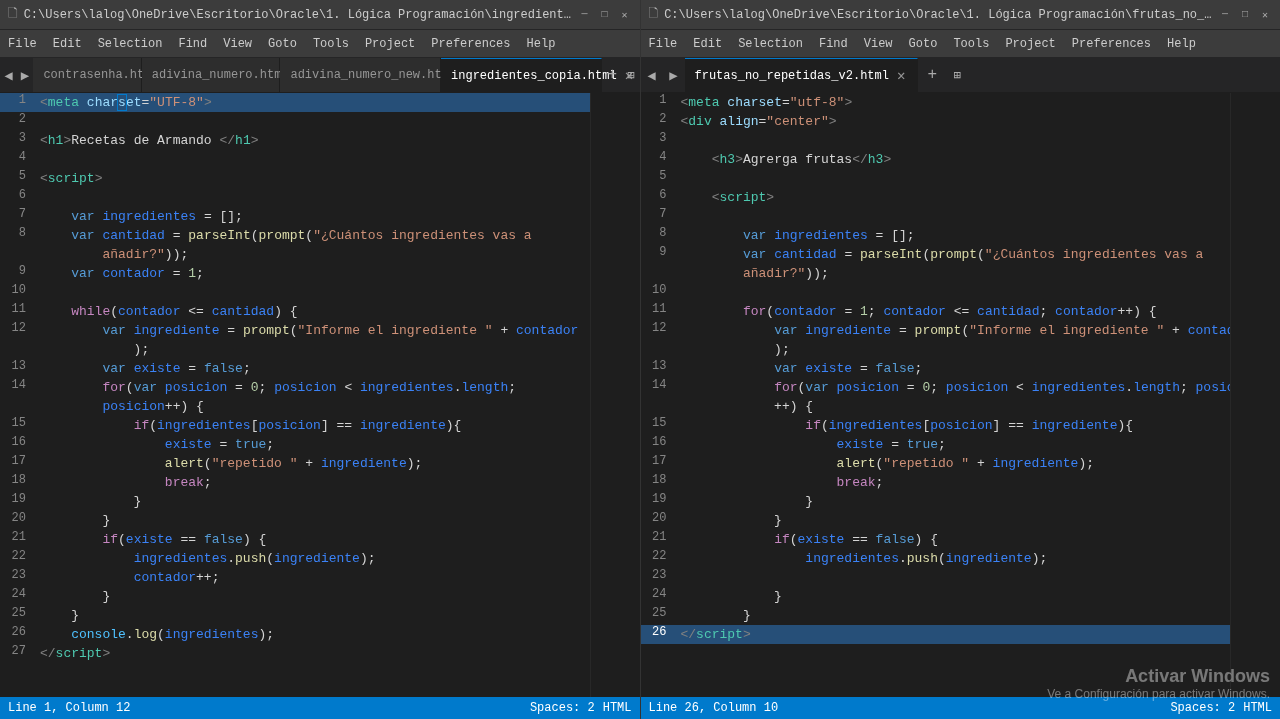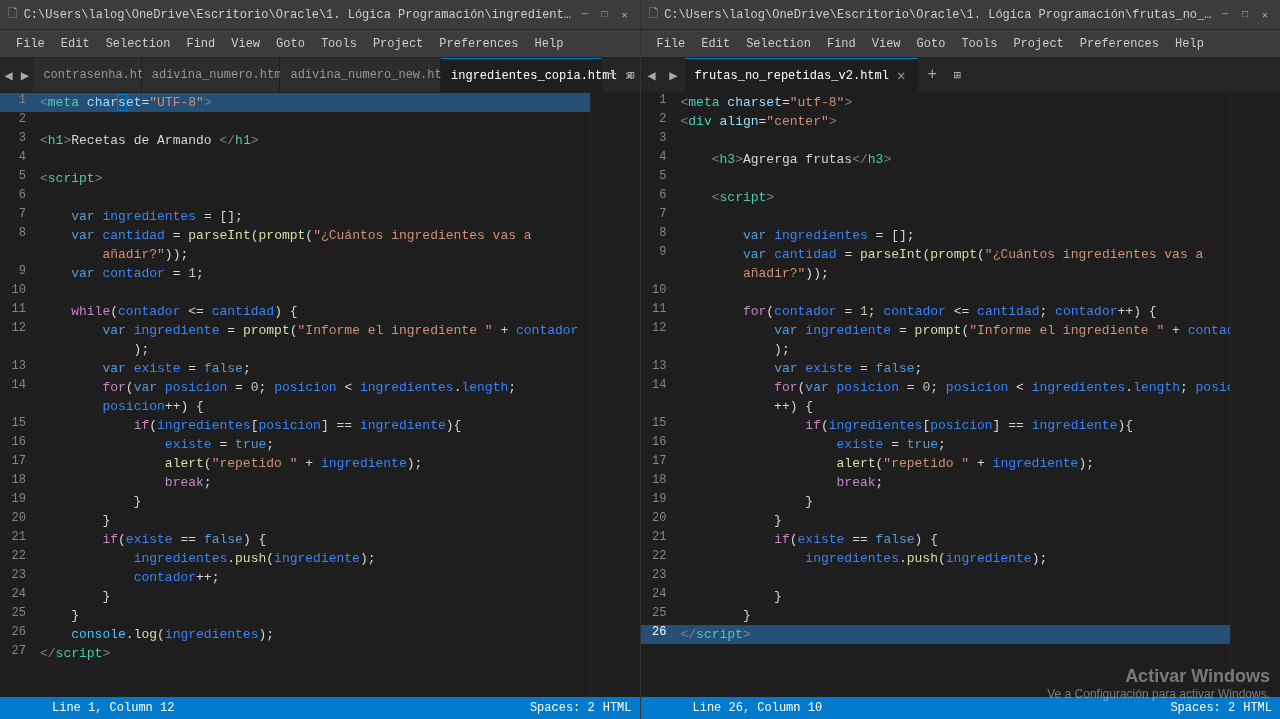--- a/index.html
+++ b/index.html
@@ -54,21 +54,21 @@
       font-size: 10px;
       cursor: pointer;
       color: #aaa;
     }
 
     
     .menu-bar {
       display: flex;
       align-items: center;
       background: #3c3c3c;
-      padding: 0 8px;
+      padding: 0 0;
       height: 28px;
       border-bottom: 1px solid #252526;
     }
     .menu-item {
       padding: 4px 8px;
       font-size: 12px;
       color: #cccccc;
       cursor: pointer;
     }
 
@@ -191,21 +191,21 @@
     .status-bar {
       display: flex;
       align-items: center;
       justify-content: space-between;
       background: #007acc;
       color: #ffffff;
       font-size: 12px;
       height: 22px;
       padding: 0 8px;
     }
-    .status-left { display: flex; gap: 16px; margin-left: 44px; }
+    .status-left { display: flex; gap: 16px; }
     .status-right { display: flex; gap: 8px; }
 
     
     .minimap {
       width: 50px;
       background: #1e1e1e;
       border-left: 1px solid #333;
       opacity: 0.5;
     }
 

